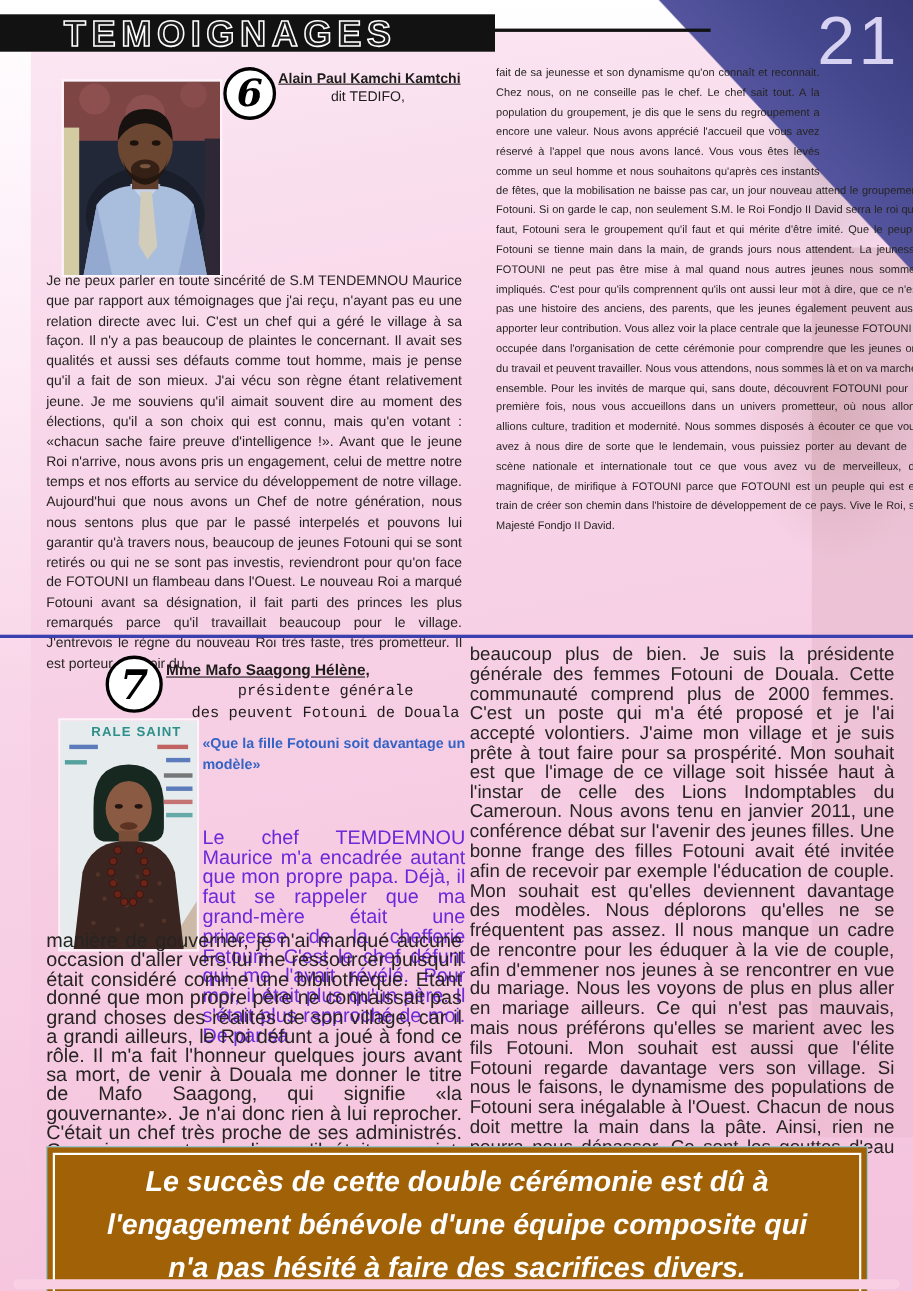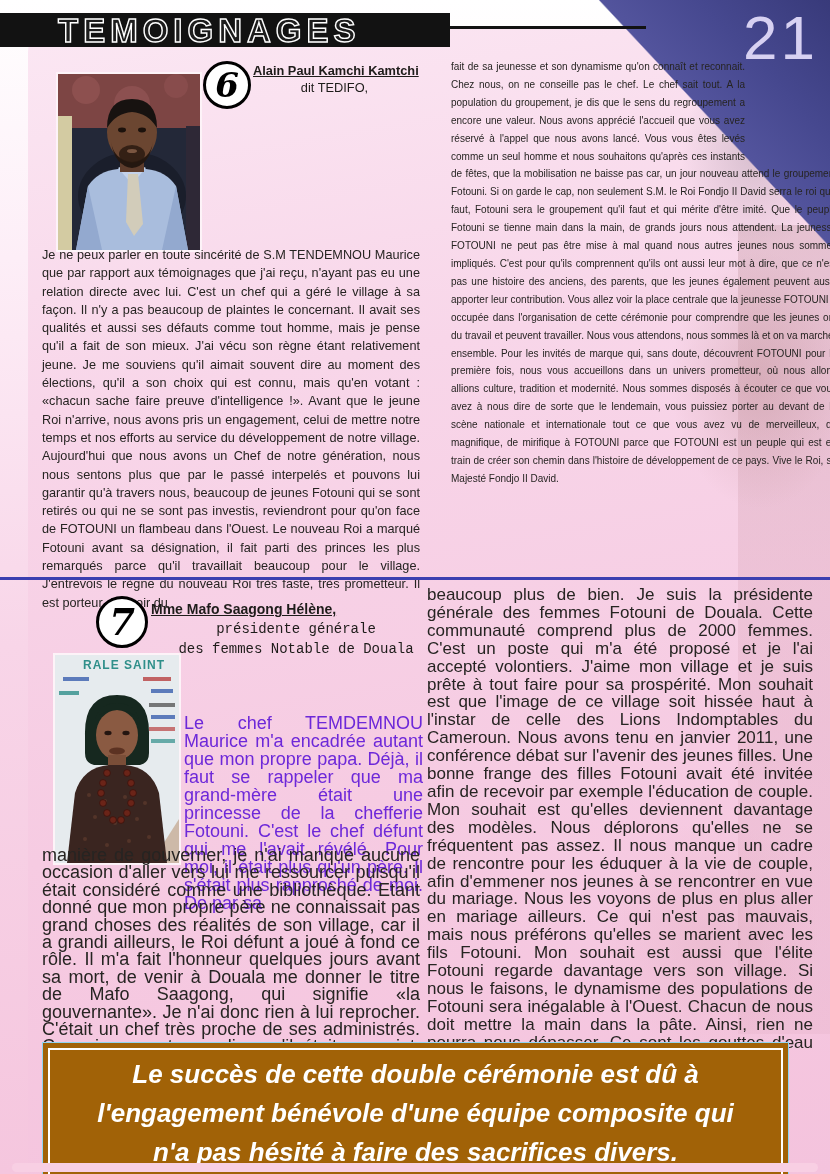--- a/index.html
+++ b/index.html
@@ -151,21 +151,21 @@
 
 <div class="section-divider"></div>
 
 <div id="badge7" class="badge">
   <span>7</span>
 </div>
 
 <div class="t7-head">
   <div class="t7-name">Mme Mafo Saagong Hélène,</div>
   <div class="t7-title">présidente générale</div>
-  <div class="t7-title">des femmes Notable de Douala</div>
+  <div class="t7-title">des peuvent Fotouni de Douala</div>
 </div>
 
 <svg id="photo7" class="photo-frame" width="124" height="208">
   <rect width="124" height="208" fill="#e6ebee"></rect>
   <text x="28" y="14" font-family="Liberation Sans, sans-serif" font-size="12" font-weight="bold" letter-spacing="1" fill="#2f8f8a">RALE SAINT</text>
   <rect x="8" y="22" width="26" height="4" fill="#3a5fae" opacity="0.8"></rect>
   <rect x="88" y="22" width="28" height="4" fill="#b84040" opacity="0.8"></rect>
   <rect x="96" y="34" width="22" height="4" fill="#3a5fae" opacity="0.8"></rect>
   <rect x="4" y="36" width="20" height="4" fill="#2f8f8a" opacity="0.8"></rect>
   <rect x="94" y="48" width="26" height="4" fill="#444444" opacity="0.7"></rect>
@@ -204,20 +204,21 @@
     <circle cx="66" cy="165" r="3.4"></circle>
       <circle cx="72" cy="158" r="3.4"></circle>
       <circle cx="76" cy="148" r="3.4"></circle>
     <circle cx="78" cy="138" r="3.4"></circle>
       <circle cx="76" cy="128" r="3.4"></circle>
       <circle cx="72" cy="118" r="3.4"></circle>
   </g>
 </svg>
 
 <div class="t7-beside">
+  <div class="quote t7-quote">«Que la fille Fotouni soit davantage un modèle»</div>
   <div class="t7-intro">Le chef TEMDEMNOU Maurice m'a encadrée autant que mon propre papa. Déjà, il faut se rappeler que ma grand-mère était une princesse de la chefferie Fotouni. C'est le chef défunt qui me l'avait révélé. Pour moi, il était plus qu'un père. Il s'était plus rapproché de moi. De par sa</div>
 </div>
 
 <div id="t7-left" class="col">manière de gouverner, je n'ai manqué aucune occasion d'aller vers lui me ressourcer puisqu'il était considéré comme une bibliothèque. Etant donné que mon propre père ne connaissait pas grand choses des réalités de son village, car il a grandi ailleurs, le Roi défunt a joué à fond ce rôle. Il m'a fait l'honneur quelques jours avant sa mort, de venir à Douala me donner le titre de Mafo Saagong, qui signifie «la gouvernante». Je n'ai donc rien à lui reprocher. C'était un chef très proche de ses administrés. Ce qui ne veut pas dire qu'il était un saint. Mais, on retient surtout de lui qu'il a fait</div>
 <div id="t7-right" class="col">beaucoup plus de bien. Je suis la présidente générale des femmes Fotouni de Douala. Cette communauté comprend plus de 2000 femmes. C'est un poste qui m'a été proposé et je l'ai accepté volontiers. J'aime mon village et je suis prête à tout faire pour sa prospérité. Mon souhait est que l'image de ce village soit hissée haut à l'instar de celle des Lions Indomptables du Cameroun. Nous avons tenu en janvier 2011, une conférence débat sur l'avenir des jeunes filles. Une bonne frange des filles Fotouni avait été invitée afin de recevoir par exemple l'éducation de couple. Mon souhait est qu'elles deviennent davantage des modèles. Nous déplorons qu'elles ne se fréquentent pas assez. Il nous manque un cadre de rencontre pour les éduquer à la vie de couple, afin d'emmener nos jeunes à se rencontrer en vue du mariage. Nous les voyons de plus en plus aller en mariage ailleurs. Ce qui n'est pas mauvais, mais nous préférons qu'elles se marient avec les fils Fotouni. Mon souhait est aussi que l'élite Fotouni regarde davantage vers son village. Si nous le faisons, le dynamisme des populations de Fotouni sera inégalable à l'Ouest. Chacun de nous doit mettre la main dans la pâte. Ainsi, rien ne pourra nous dépasser. Ce sont les gouttes d'eau qui remplissent une calebasse et non l'inverse.</div>
 
 <div class="banner">
   <div class="banner-inner">
     <div class="banner-text">Le succès de cette double cérémonie est dû à l'engagement bénévole d'une équipe composite qui n'a pas hésité à faire des sacrifices divers.</div>
   </div>

